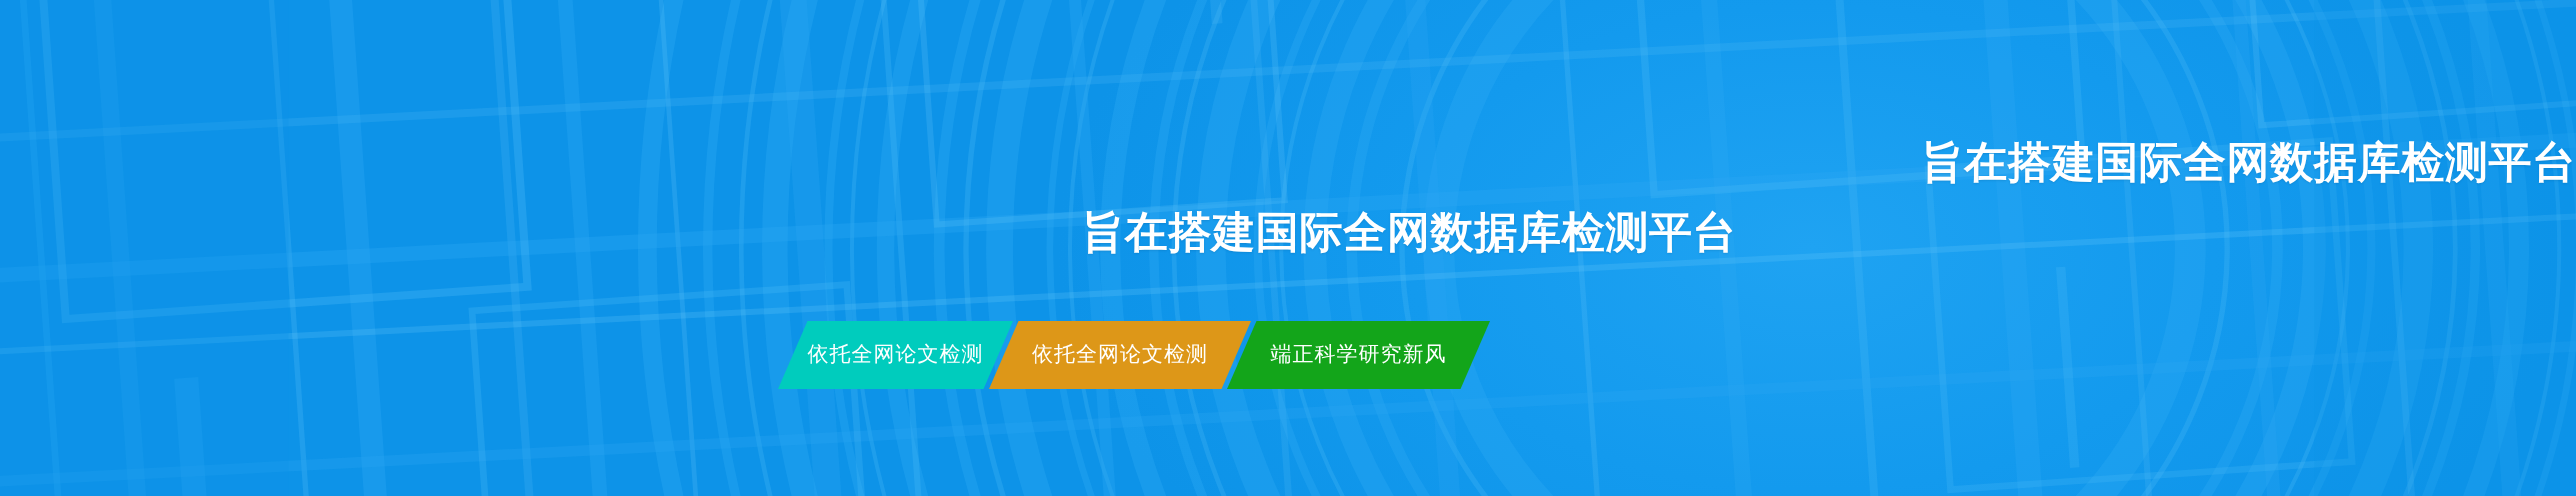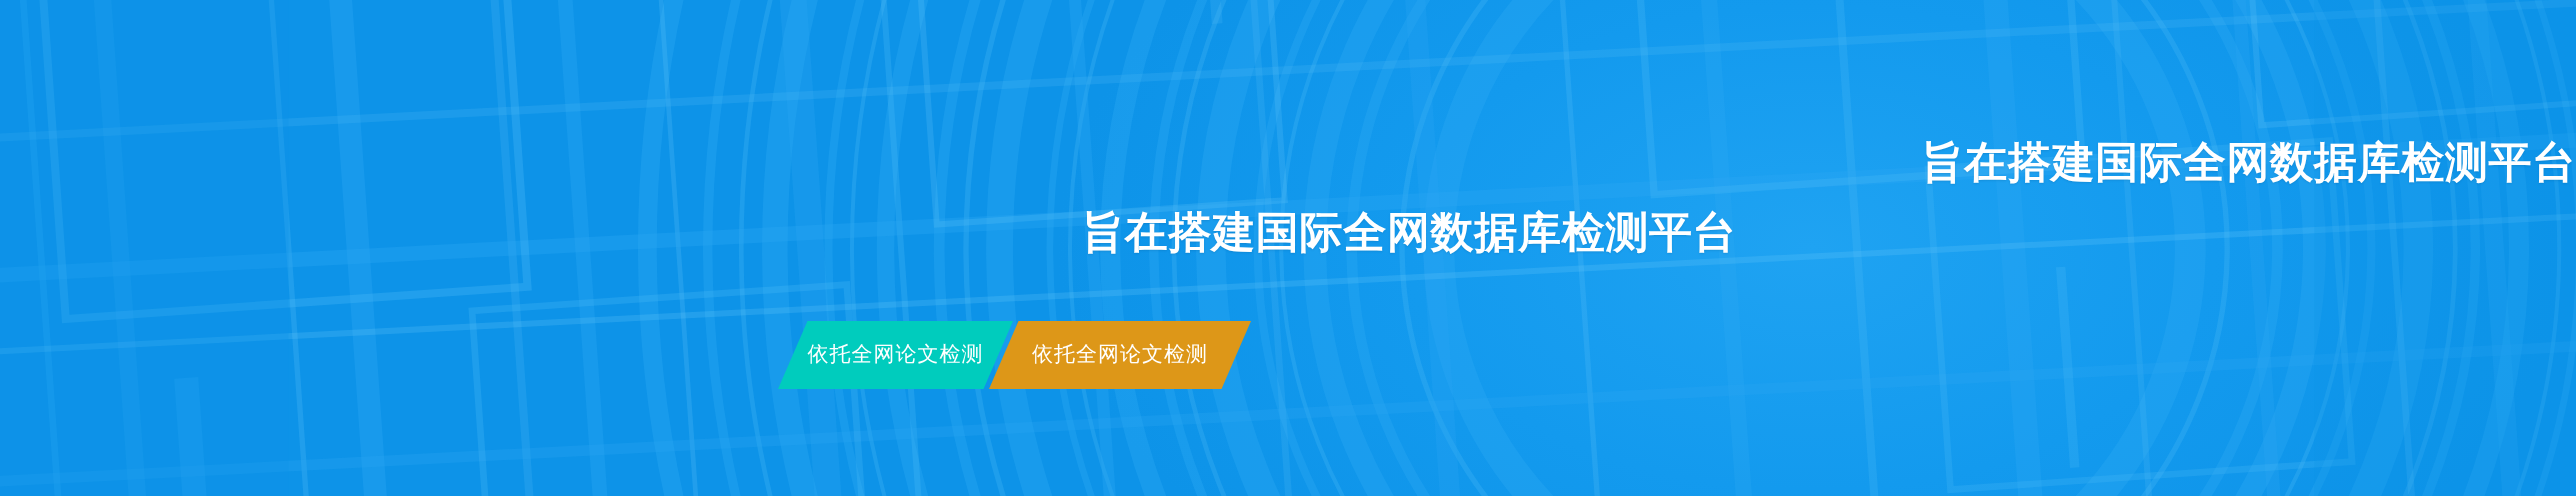--- a/index.html
+++ b/index.html
@@ -188,17 +188,20 @@
   <div class="ribbon">
 
     <div class="tag tag-1" style="background:#00ccbd;">
       <span class="tag-label">依托全网论文检测</span>
     </div>
 
     <div class="tag tag-2" style="background:#dd9718;">
       <span class="tag-label">依托全网论文检测</span>
     </div>
 
+    <div class="tag tag-3" style="background:#13a51a;">
+      <span class="tag-label">端正科学研究新风</span>
+    </div>
 
   </div>
 
 </div>
 
 
 </body></html>

